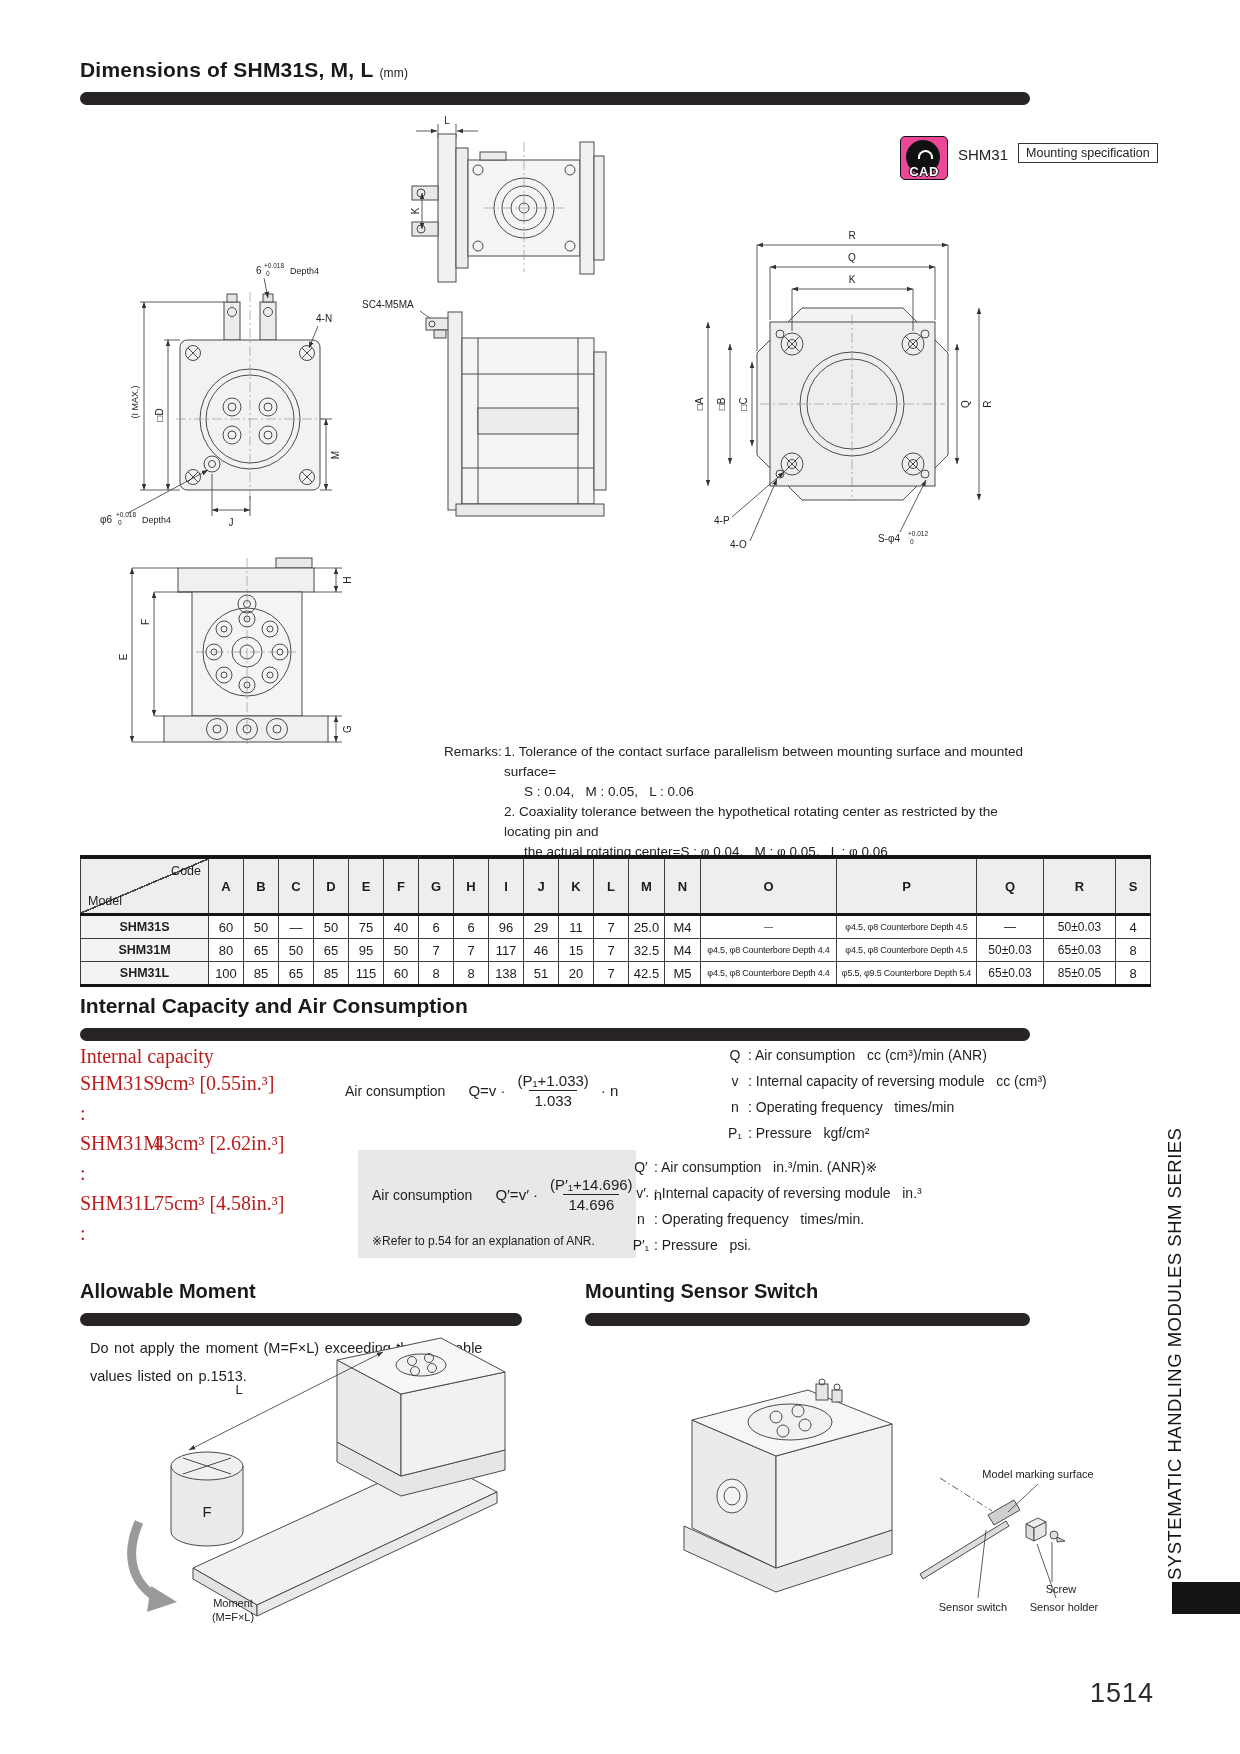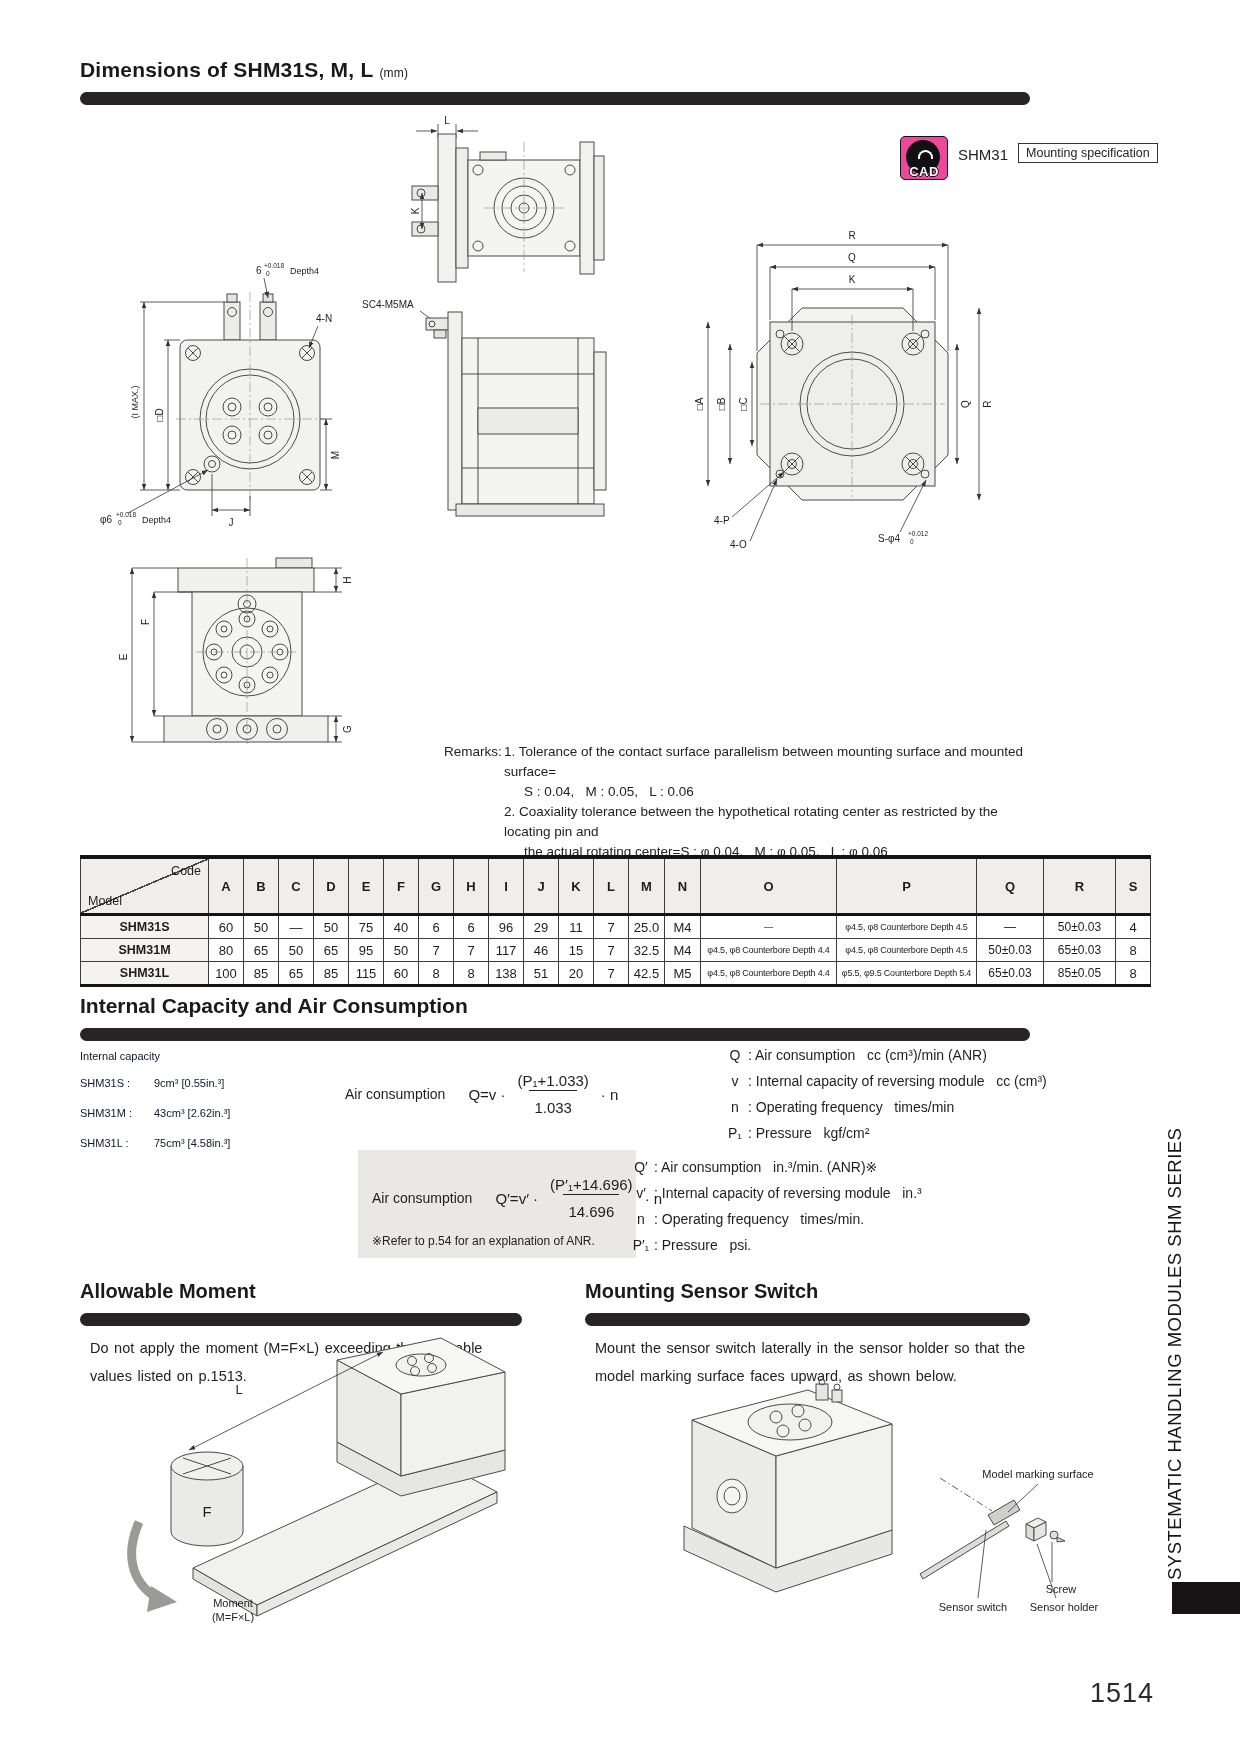--- a/index.html
+++ b/index.html
@@ -31,27 +31,27 @@
   table.dims td{height:22px;font-size:13px;background:#fff;}
   table.dims th.model{background:#f4f3f1;font-size:12.5px;font-weight:bold;}
   table.dims td.small{font-size:9px;letter-spacing:-.2px;}
   table.dims td.tol{font-size:12px;}
   .corner{position:relative;width:100%;height:100%;}
   .corner .diag{position:absolute;inset:0;
      background:linear-gradient(to bottom right,transparent calc(50% - .8px),#444 calc(50% - .8px),#444 calc(50% + .8px),transparent calc(50% + .8px));}
   .corner .code{position:absolute;right:7px;top:5px;font-size:12.5px;font-weight:normal;}
   .corner .model{position:absolute;left:7px;bottom:5px;font-size:12.5px;font-weight:normal;}
   
-  .caplist{font-size:11px;line-height:30px;color:#0f172a;}
+  .caplist{font-size:20px;line-height:30px;color:#b91c1c;font-family:Liberation Serif, serif;}
   .caplist .row{display:flex;}
   .caplist .m{width:74px;}
   .formula{display:flex;align-items:center;font-size:15px;color:#1e1e1e;gap:7px;white-space:nowrap;}
   .formula .flab{font-size:14px;margin-right:16px;}
   .frac{display:inline-flex;flex-direction:column;align-items:center;font-size:15px;line-height:17px;}
-  .frac .den{border-top:1.2px solid #222;padding:8px 5px 0 5px;}
+  .frac .den{border-top:1.2px solid #222;padding:1px 5px 0 5px;}
   .frac .num{padding:0 5px 1px 5px;}
   .legend{font-size:14px;color:#1e1e1e;}
   .legend .lrow{display:flex;line-height:26px;}
   .legend .sym{width:26px;text-align:center;flex:none;}
   .graybox{background:#e9e8e6;}
   .note{font-size:12px;color:#222;}
   
   .body14{font-size:14.5px;line-height:28px;color:#222;white-space:nowrap;word-spacing:1.5px;}
   
   .sidetext{writing-mode:vertical-rl;transform:rotate(180deg);font-size:18.5px;color:#161616;letter-spacing:.5px;white-space:nowrap;}
@@ -585,24 +585,20 @@
     <g>
       <path d="M54,192 C40,224 46,252 72,268" stroke="#9a9a98" stroke-width="9" fill="none"></path>
       <polygon points="66,256 92,272 62,282" fill="#9a9a98"></polygon>
     </g>
     <text x="148" y="277" text-anchor="middle" font-size="11">Moment</text>
     <text x="148" y="291" text-anchor="middle" font-size="11">(M=F×L)</text>
   </svg>
 
   <div class="abs h2" style="left:585px;top:1280px;text-align:center;">Mounting Sensor Switch</div>
   <div class="abs bar" style="left:585px;top:1313px;width:445px;"></div>
-  <div class="abs body14" style="left:595px;top:1334px;">
-    <div>Mount the sensor switch laterally in the sensor holder so that the</div>
-    <div>model marking surface faces upward, as shown below.</div>
-  </div>
 
   <svg class="abs" style="left:640px;top:1378px;" width="480" height="250" viewBox="0 0 480 250">
     <polygon class="fil" fill="#e7e7e5" points="44,148 136,190 252,152 252,176 136,214 44,172"></polygon>
     <polygon class="fil" fill="#ebebe9" points="52,42 136,78 136,190 52,150"></polygon>
     <polygon class="fil" fill="#f1f1ef" points="136,78 252,46 252,152 136,190"></polygon>
     <polygon class="fil" fill="#f6f6f5" points="52,42 168,12 252,46 136,78"></polygon>
     <ellipse class="fil" cx="150" cy="44" rx="42" ry="18" fill="#f1f1f0"></ellipse>
     <circle class="ln" cx="136" cy="39" r="6"></circle>
       <circle class="ln" cx="158" cy="33" r="6"></circle>
     <circle class="ln" cx="143" cy="53" r="6"></circle>

